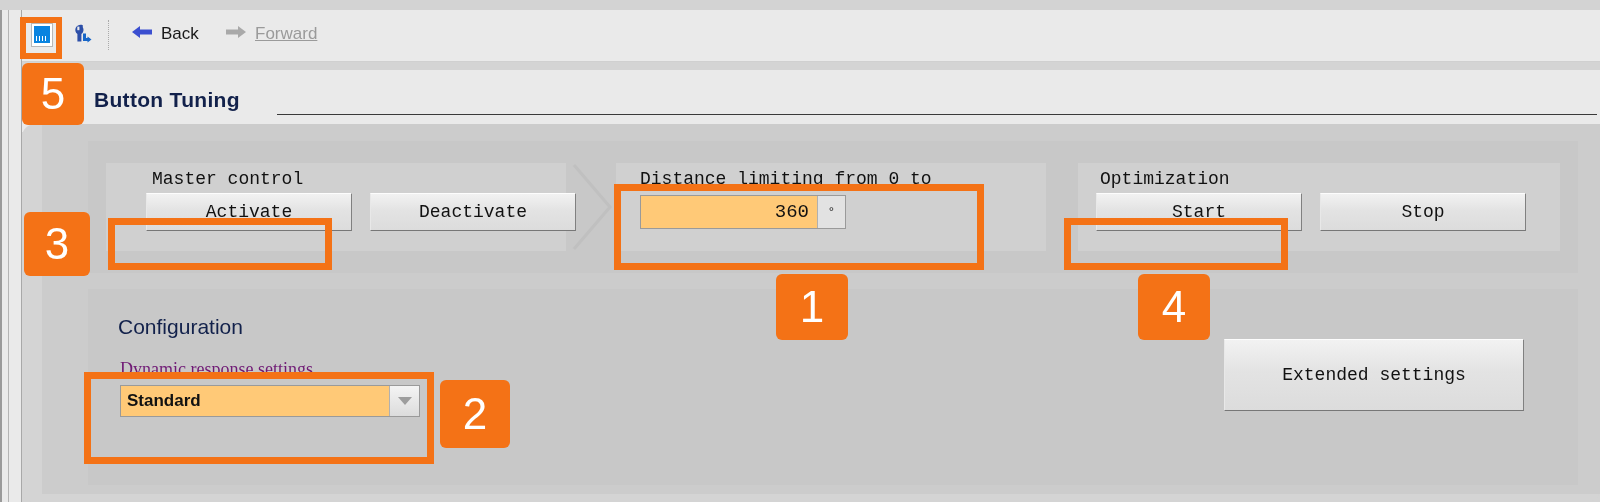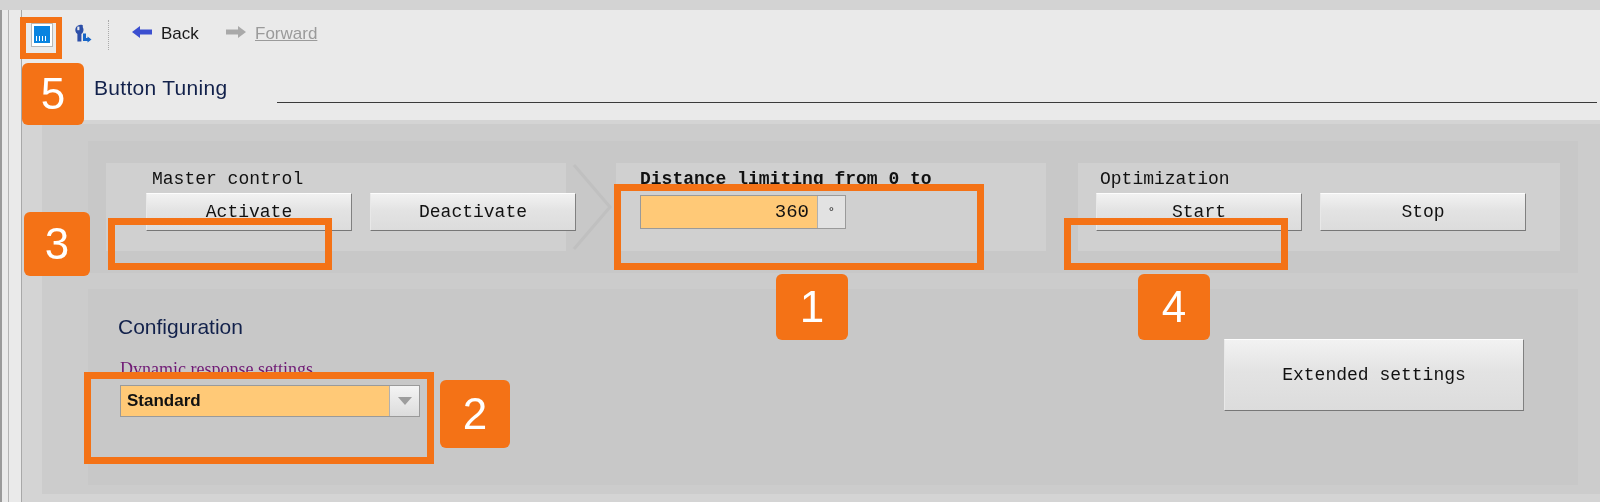--- a/index.html
+++ b/index.html
@@ -101,24 +101,25 @@
     gap: 7px;
     font-size: 17px;
   }
   .nav-back { left: 108px; color: #1a1a1a; }
   .nav-fwd  { left: 202px; color: #9a9a9a; text-decoration: underline; }
   .arrow-svg { display: block; }
 
   
   .title-band {
     position: absolute;
-    left: 22px; top: 58px;
+    left: 22px; top: 70px;
     width: 1578px; height: 62px;
     background: #eaeaea;
     box-sizing: border-box;
+    font-weight: bold;
   }
   .page-title {
     position: absolute;
     left: 72px; top: 18px;
     font-size: 21px;
     color: #12214b;
     letter-spacing: 0.3px;
     white-space: nowrap;
   }
   .title-rule {
@@ -127,20 +128,21 @@
     width: 1320px; height: 0;
     border-top: 1px solid #3a3a3a;
   }
 
   
   .body-area {
     position: absolute;
     left: 22px; top: 124px;
     width: 1578px; height: 378px;
     background: #d4d4d4;
+    border-radius: 13px;
   }
   .content-pane {
     position: absolute;
     left: 20px; top: 0px;
     width: 1558px; height: 370px;
     background: #cccccc;
   }
 
   
   .group {
@@ -359,21 +361,21 @@
         <div class="subpanel sub-master"></div>
         <div class="section-label" style="left:64px; top:28px;">Master control</div>
         <div class="btn" style="left:58px; top:52px; width:206px; height:38px;">Activate</div>
         <div class="btn" style="left:282px; top:52px; width:206px; height:38px;">Deactivate</div>
 
         <svg class="chevron-sep chev-1" viewBox="0 0 46 88">
           <path d="M4 2 L40 44 L4 86" fill="none" stroke="#c0c0c0" stroke-width="3"></path>
         </svg>
 
         <div class="subpanel sub-dist"></div>
-        <div class="section-label" style="left:552px; top:28px;font-weight:bold;">Distance limiting from 0 to</div>
+        <div class="section-label" style="left:552px; top:28px;">Distance limiting from 0 to</div>
         <div class="num-field-wrap" style="left:552px; top:54px; width:206px; height:34px;">
           <div class="num-field">360</div>
           <div class="num-unit">°</div>
         </div>
 
         <div class="subpanel sub-optim"></div>
         <div class="section-label" style="left:1012px; top:28px;">Optimization</div>
         <div class="btn" style="left:1232px; top:52px; width:206px; height:38px;">Stop</div>
         <div class="btn" style="left:1008px; top:52px; width:206px; height:38px;">Start</div>
       </div>

